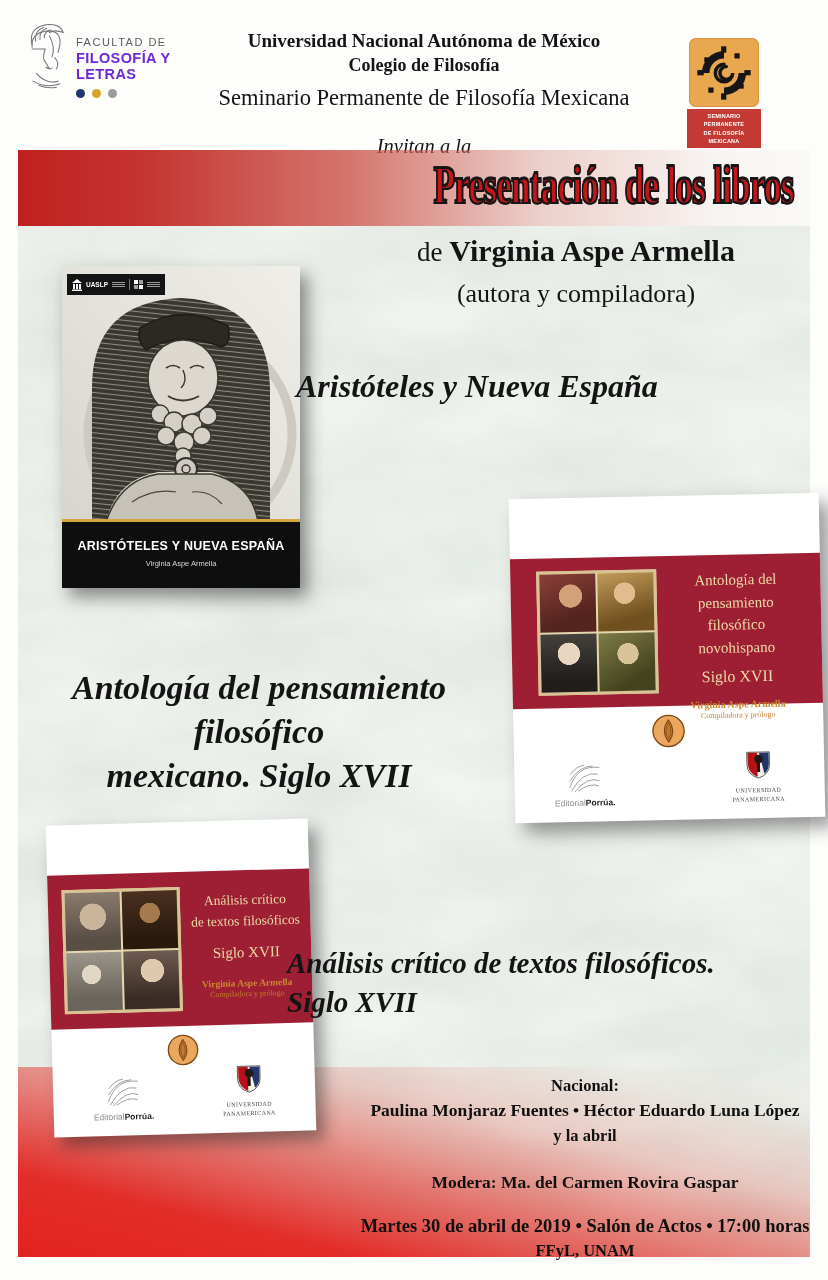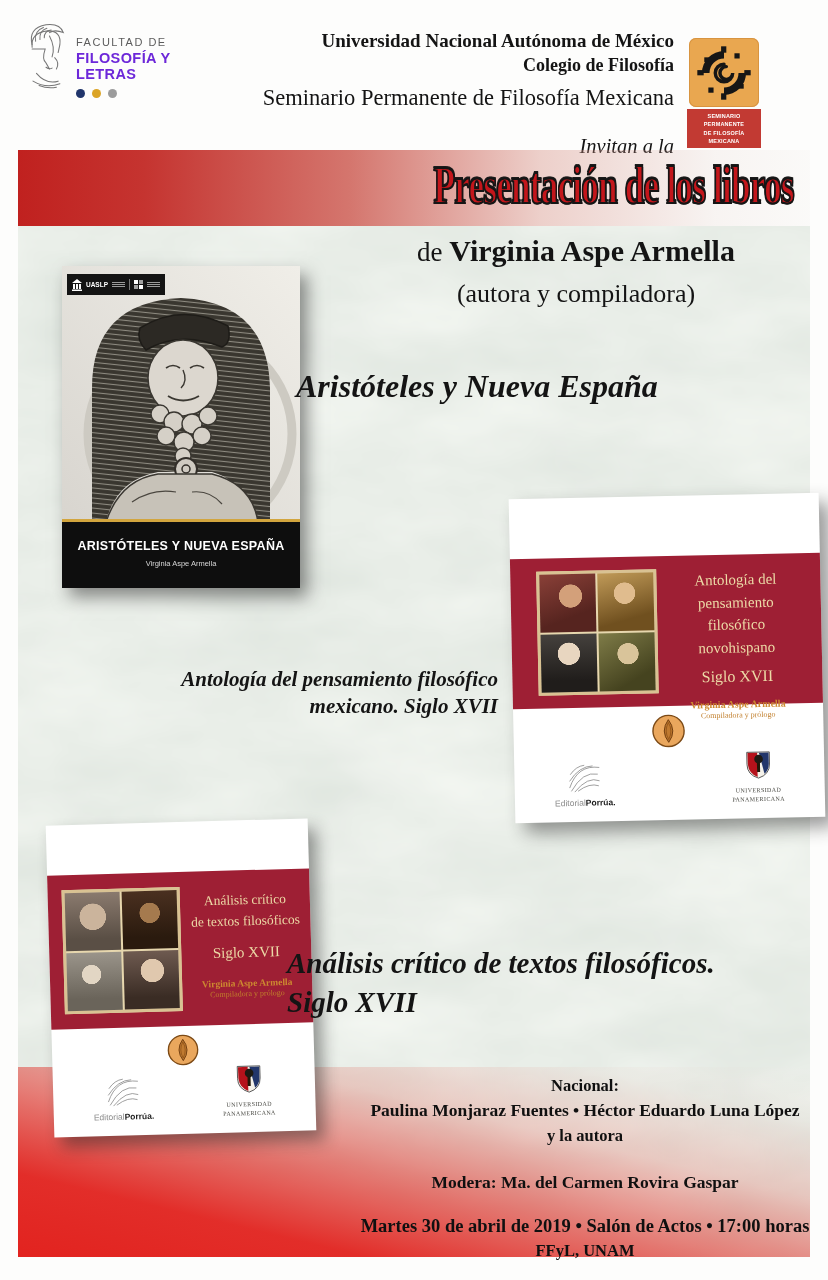--- a/index.html
+++ b/index.html
@@ -9,21 +9,21 @@
   
   .ffyl{position:absolute;left:16px;top:14px;width:215px;height:96px;}
   .athena{position:absolute;left:4px;top:4px;}
   .ffyl-txt{position:absolute;left:60px;top:22px;font-family:"Liberation Sans",sans-serif;}
   .ffyl-l1{font-size:11px;letter-spacing:1.5px;color:#5c5c5c;}
   .ffyl-l2{font-size:14.5px;font-weight:bold;color:#6d28d9;letter-spacing:.4px;margin-top:2px;}
   .dots{display:flex;gap:7px;margin-top:7px;}
   .dot{width:9px;height:9px;border-radius:50%;}
   .d1{background:#20356b}.d2{background:#dba426}.d3{background:#9c9c9c}
 
-  .head-center{position:absolute;left:174px;top:30px;width:500px;text-align:right;}
+  .head-center{position:absolute;left:174px;top:30px;width:500px;text-align:center;}
   .h-uni{font-size:19px;font-weight:bold;}
   .h-col{font-size:18px;font-weight:bold;margin-top:3px;}
   .h-sem{font-size:22.5px;font-weight:normal;margin-top:9px;}
   .h-inv{font-size:20.5px;font-style:italic;margin-top:24px;}
 
   .sem-badge{position:absolute;left:686px;top:38px;width:76px;text-align:center;}
   .hunab-box{width:70px;height:69px;margin:0 auto;background:#e9a750;border-radius:7px;
              display:flex;align-items:center;justify-content:center;box-shadow:0 0 0 1px #d89440 inset;}
   .badge-caption{width:72px;margin:2px auto 0;background:#c23a33;color:#fff;
                  font-family:"Liberation Sans",sans-serif;font-weight:bold;font-size:5.5px;
@@ -110,22 +110,22 @@
   .b3-bot{top:204px;}
   .seed-wrap{text-align:center;margin-top:8px;}
   .logo-row{position:absolute;left:0;right:0;bottom:14px;display:flex;justify-content:space-between;
             padding:0 40px;align-items:flex-end;}
   .porrua{text-align:center;}
   .porrua-txt{font-family:"Liberation Sans",sans-serif;font-size:8.5px;color:#8a8a8a;margin-top:1px;}
   .porrua-txt b{color:#1d1d1d;}
   .up{ text-align:center;}
   .up-txt{font-size:6px;color:#4a4a44;letter-spacing:.4px;line-height:1.5;margin-top:2px;}
 
-  .title2{position:absolute;left:20px;top:666px;width:478px;text-align:right;
-          font-size:21px;font-weight:bold;font-style:italic;line-height:1.3;}
+  .title2{position:absolute;left:20px;top:666px;width:478px;text-align:center;
+          font-size:34px;font-weight:bold;font-style:italic;line-height:1.3;}
   .title3{position:absolute;left:287px;top:944px;font-size:29px;font-weight:bold;font-style:italic;line-height:1.35;}
 
   
   .evt{position:absolute;left:350px;width:470px;text-align:center;font-weight:bold;color:#101010;white-space:nowrap;}
   .e1{top:1076px;font-size:16.5px;}
   .e2{top:1100px;font-size:17.5px;}
   .e3{top:1126px;font-size:16.5px;}
   .e4{top:1172px;font-size:17.5px;}
   .e5{top:1216px;font-size:18.5px;}
   .e6{top:1241px;font-size:16.5px;}
@@ -417,18 +417,18 @@
     </div>
   </div>
 
   <div class="title3">
     <div>Análisis crítico de textos filosóficos.</div>
     <div>Siglo XVII</div>
   </div>
 
   <div class="evt e1">Nacional:</div>
   <div class="evt e2">Paulina Monjaraz Fuentes  •  Héctor Eduardo Luna López</div>
-  <div class="evt e3">y la autora</div>
+  <div class="evt e3">y la abril</div>
   <div class="evt e4">Modera: Ma. del Carmen Rovira Gaspar</div>
   <div class="evt e5">Martes 30 de abril de 2019 • Salón de Actos • 17:00 horas</div>
   <div class="evt e6">FFyL, UNAM</div>
 
 </div>
 
 </body></html>

